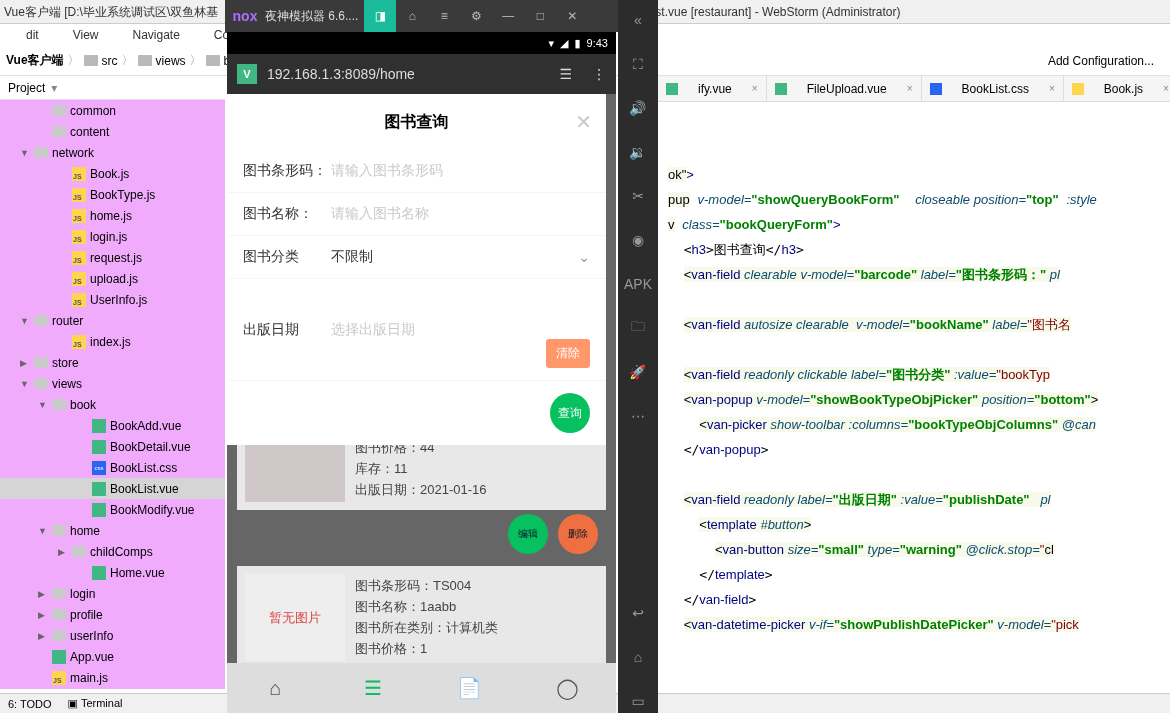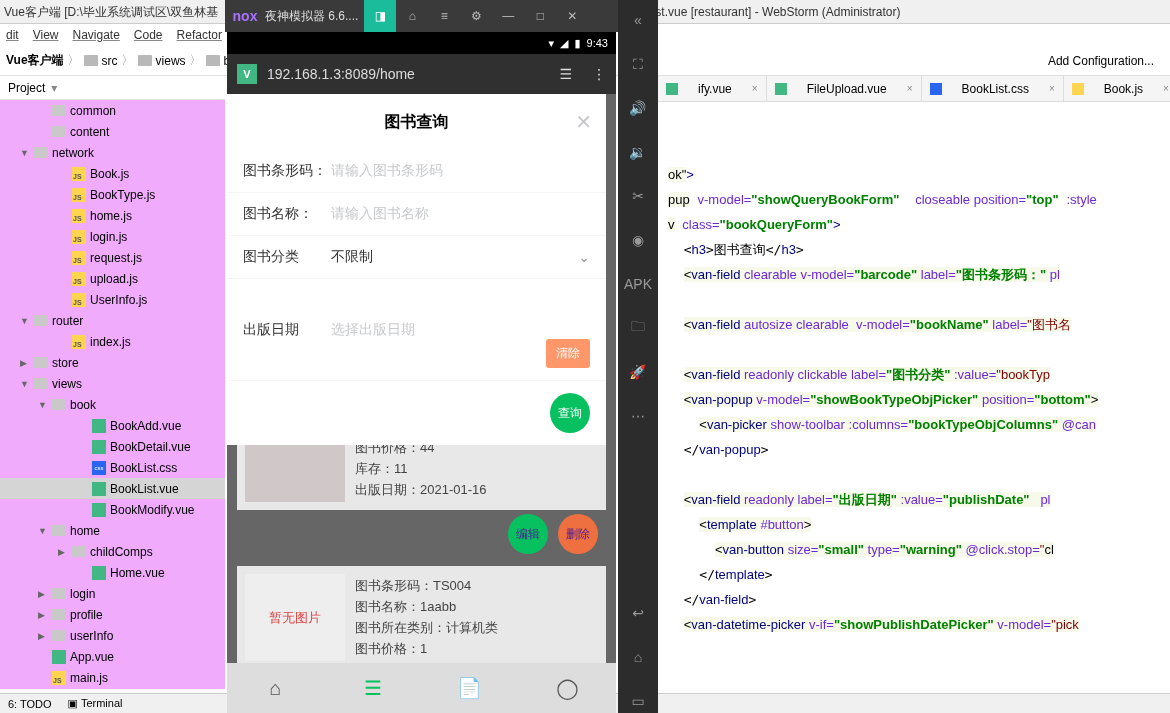--- a/index.html
+++ b/index.html
@@ -1,21 +1,21 @@
 <!DOCTYPE html>
 <html><head>
 <meta charset="utf-8">
 <style>
 * { margin: 0; padding: 0; box-sizing: border-box; font-family: "Microsoft YaHei", Arial, sans-serif; }
 body { width: 1170px; height: 713px; overflow: hidden; position: relative; background: #fff; }
 
 
 .ws-titlebar { position: absolute; top: 0; left: 0; right: 0; height: 24px; background: #f0f0f0; color: #333; font-size: 12px; padding-left: 640px; line-height: 24px; border-bottom: 1px solid #ccc; }
 .ws-menubar { position: absolute; top: 24px; left: 0; right: 0; height: 22px; background: #fff; color: #333; font-size: 12px; display: flex; gap: 14px; padding-left: 6px; line-height: 22px; }
-.ws-menubar span { text-decoration: underline; text-decoration-color: #888; }
+.ws-menubar span { text-decoration-color: #888; margin-left: 20px; }
 .ws-breadcrumb { position: absolute; top: 46px; left: 0; right: 0; height: 30px; background: #fff; display: flex; align-items: center; gap: 4px; font-size: 12px; padding: 0 6px; border-bottom: 1px solid #e0e0e0; }
 .ws-breadcrumb .folder-icon { width: 14px; height: 11px; background: #b9b9b9; display: inline-block; border-radius: 1px; }
 .ws-breadcrumb .chev { color: #888; }
 .ws-breadcrumb .add-config { margin-left: auto; padding: 2px 10px; }
 
 .ws-project-hdr { position: absolute; top: 76px; left: 0; width: 225px; height: 24px; background: #fff; font-size: 12px; padding: 4px 8px; border-bottom: 1px solid #e0e0e0; display: flex; align-items: center; gap: 6px; }
 .ws-tree { position: absolute; top: 100px; left: 0; width: 225px; bottom: 24px; background: #f0abfc; font-size: 12px; overflow: hidden; }
 .ws-tree .node { display: flex; align-items: center; height: 21px; gap: 4px; padding-left: var(--ind, 20px); }
 .ws-tree .node.sel { background: #d5d5d5; }
 .ws-tree .tog { width: 10px; color: #666; font-size: 9px; }
@@ -27,21 +27,21 @@
 .ws-tabs { position: absolute; top: 76px; left: 658px; right: 0; height: 26px; background: #f5f5f5; display: flex; font-size: 12px; border-bottom: 1px solid #ddd; }
 .ws-tabs .tab { display: flex; align-items: center; gap: 20px; padding: 0 8px; border-right: 1px solid #ddd; }
 .ws-tabs .tab .ic { width: 12px; height: 12px; }
 .ws-tabs .tab .ic.vue { background: #41b883; }
 .ws-tabs .tab .ic.css { background: #2965f1; }
 .ws-tabs .tab .ic.js { background: #ffd54f; }
 .ws-tabs .tab .close { color: #888; font-size: 10px; }
 
 .ws-editor { position: absolute; top: 102px; left: 658px; right: 0; bottom: 20px; background: #fff; font-family: Consolas, monospace; font-size: 13px; line-height: 25px; padding: 60px 0 0 10px; white-space: pre; overflow: hidden; }
 .ws-editor .t-tag { color: #000080; }
-.ws-editor .t-attr { color: #6d28d9; }
+.ws-editor .t-attr { color: #0c4a6e; font-style: italic; }
 .ws-editor .t-str { color: #008000; font-weight: bold; }
 .ws-editor .hl { background: #f7faeb; }
 .ws-editor .t-sp { color: #800000; }
 
 .ws-statusbar { position: absolute; bottom: 0; left: 0; right: 0; height: 20px; background: #f0f0f0; font-size: 11px; display: flex; align-items: center; gap: 16px; padding: 0 8px; border-top: 1px solid #ccc; }
 
 
 .emu-titlebar { position: absolute; top: 0; left: 225px; width: 393px; height: 32px; background: #3a3a3a; display: flex; align-items: center; color: #ddd; font-size: 12px; }
 .emu-titlebar .nox-logo { width: 40px; display: flex; align-items: center; justify-content: center; color: #a970ff; font-weight: bold; font-size: 14px; }
 .emu-titlebar .title { flex: 0 0 auto; padding-right: 6px; }
@@ -57,21 +57,21 @@
 .phone-url { height: 40px; background: #303030; display: flex; align-items: center; gap: 10px; padding: 0 10px; color: #ddd; font-size: 14px; }
 .phone-url .vbadge { width: 20px; height: 20px; background: #41b883; display: flex; align-items: center; justify-content: center; color: #fff; font-size: 11px; font-weight: bold; }
 .phone-url .menu-icon { margin-left: auto; }
 
 .dim-layer { position: absolute; top: 62px; left: 0; right: 0; bottom: 0; background: #666; }
 
 .book-item { position: absolute; left: 10px; right: 10px; background: #e8e8e8; display: flex; gap: 10px; padding: 8px; font-size: 13px; color: #444; }
 .book-item .thumb { width: 100px; background: #ccc; display: flex; align-items: center; justify-content: center; color: #d44; font-size: 13px; }
 .book-item .info div { margin: 3px 0; }
 .book-actions { position: absolute; right: 18px; display: flex; gap: 10px; }
-.book-actions .act { width: 40px; height: 40px; border-radius: 20px; display: flex; align-items: center; justify-content: center; color: #4c1d95; font-size: 12px; }
+.book-actions .act { width: 40px; height: 40px; border-radius: 20px; display: flex; align-items: center; justify-content: center; color: #0f172a; font-size: 10px; }
 .book-actions .act.edit { background: #07c160; }
 .book-actions .act.del { background: #ee6f40; }
 
 .tabbar { position: absolute; bottom: 0; left: 0; right: 0; height: 50px; background: #ddd; display: flex; }
 .tabbar .tb { flex: 1; display: flex; flex-direction: column; align-items: center; justify-content: center; color: #555; gap: 2px; }
 .tabbar .tb.active { color: #07c160; }
 .tabbar .tb .ico { font-size: 20px; }
 
 .popup { position: absolute; top: 62px; left: 0; right: 10px; background: #fff; }
 .popup-hdr { height: 56px; display: flex; align-items: center; justify-content: center; position: relative; font-size: 16px; font-weight: bold; }

